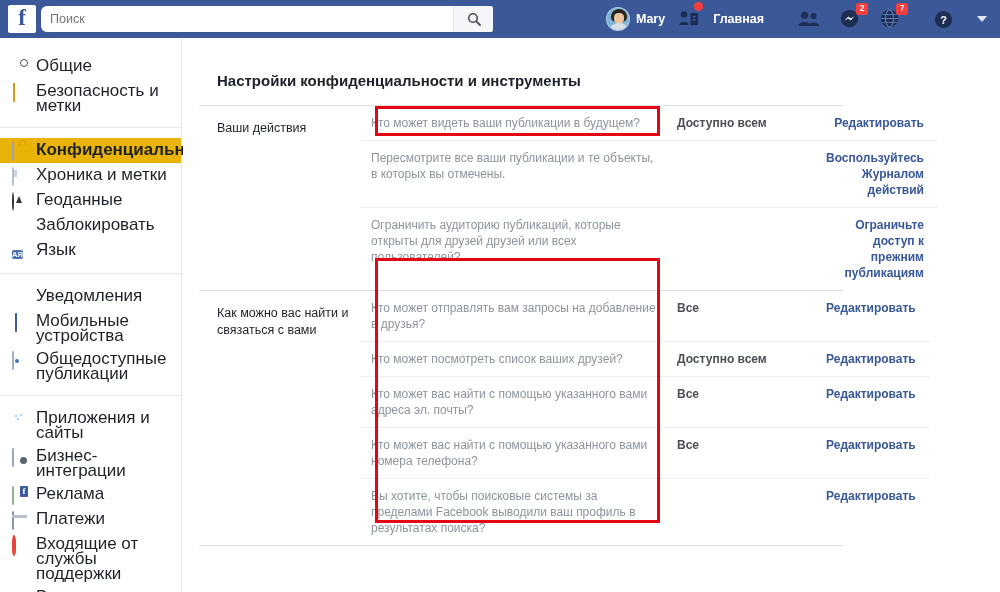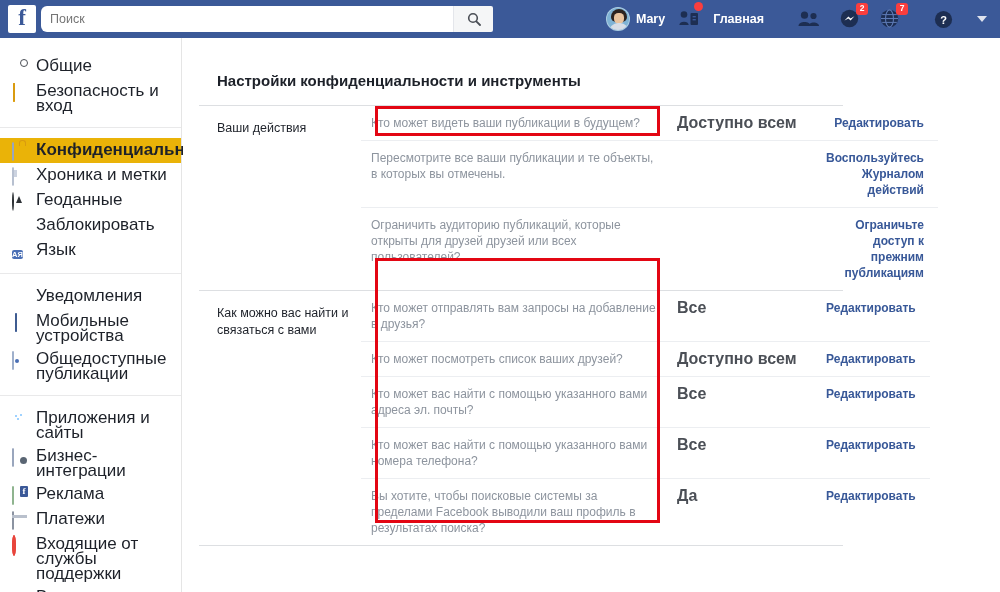--- a/index.html
+++ b/index.html
@@ -300,21 +300,21 @@
   }
   .row:last-child { border-bottom: none; }
   .row .q {
     width: 300px; flex: 0 0 auto;
     font-size: 12px; color: #8d949e;
     line-height: 16px;
     padding-left: 10px;
   }
   .row .val {
     width: 165px; flex: 0 0 auto;
-    font-size: 16px; color: #4b4f56; font-weight: bold;
+    font-size: 12px; color: #4b4f56; font-weight: bold;
     padding-left: 16px;
     line-height: 16px;
   }
   .row .act {
     flex: 1 1 auto;
     text-align: right; padding-right: 14px;
     font-size: 12px; color: #385898;
     line-height: 16px;
     font-weight: bold;
   }
@@ -411,21 +411,21 @@
 
 <div class="sidebar">
 
   <div class="side-group">
     <div class="side-item">
       <span class="ico"><span class="ic-gear"></span></span>
       <span class="lbl">Общие</span>
     </div>
     <div class="side-item">
       <span class="ico"><span class="ic-shield"></span></span>
-      <span class="lbl">Безопасность и вход</span>
+      <span class="lbl">Безопасность и метки</span>
     </div>
   </div>
 
   <div class="side-sep"></div>
 
   <div class="side-group">
     <div class="side-item active">
       <span class="ico"><span class="ic-lock"></span></span>
       <span class="lbl">Конфиденциальность</span>
     </div>
@@ -539,21 +539,20 @@
           <div class="val">Все</div>
           <div class="act">Редактировать</div>
         </div>
         <div class="row">
           <div class="q">Кто может вас найти с помощью указанного вами номера телефона?</div>
           <div class="val">Все</div>
           <div class="act">Редактировать</div>
         </div>
         <div class="row">
           <div class="q">Вы хотите, чтобы поисковые системы за пределами Facebook выводили ваш профиль в результатах поиска?</div>
-          <div class="val">Да</div>
           <div class="act">Редактировать</div>
         </div>
       </div>
     </div>
   </div>
   <div class="sec-bottom-line"></div>
 </div>
 
 <div class="redbox" style="left:375px; top:106px; width:285px; height:30px;"></div>
 <div class="redbox" style="left:375px; top:258px; width:285px; height:265px;"></div>

